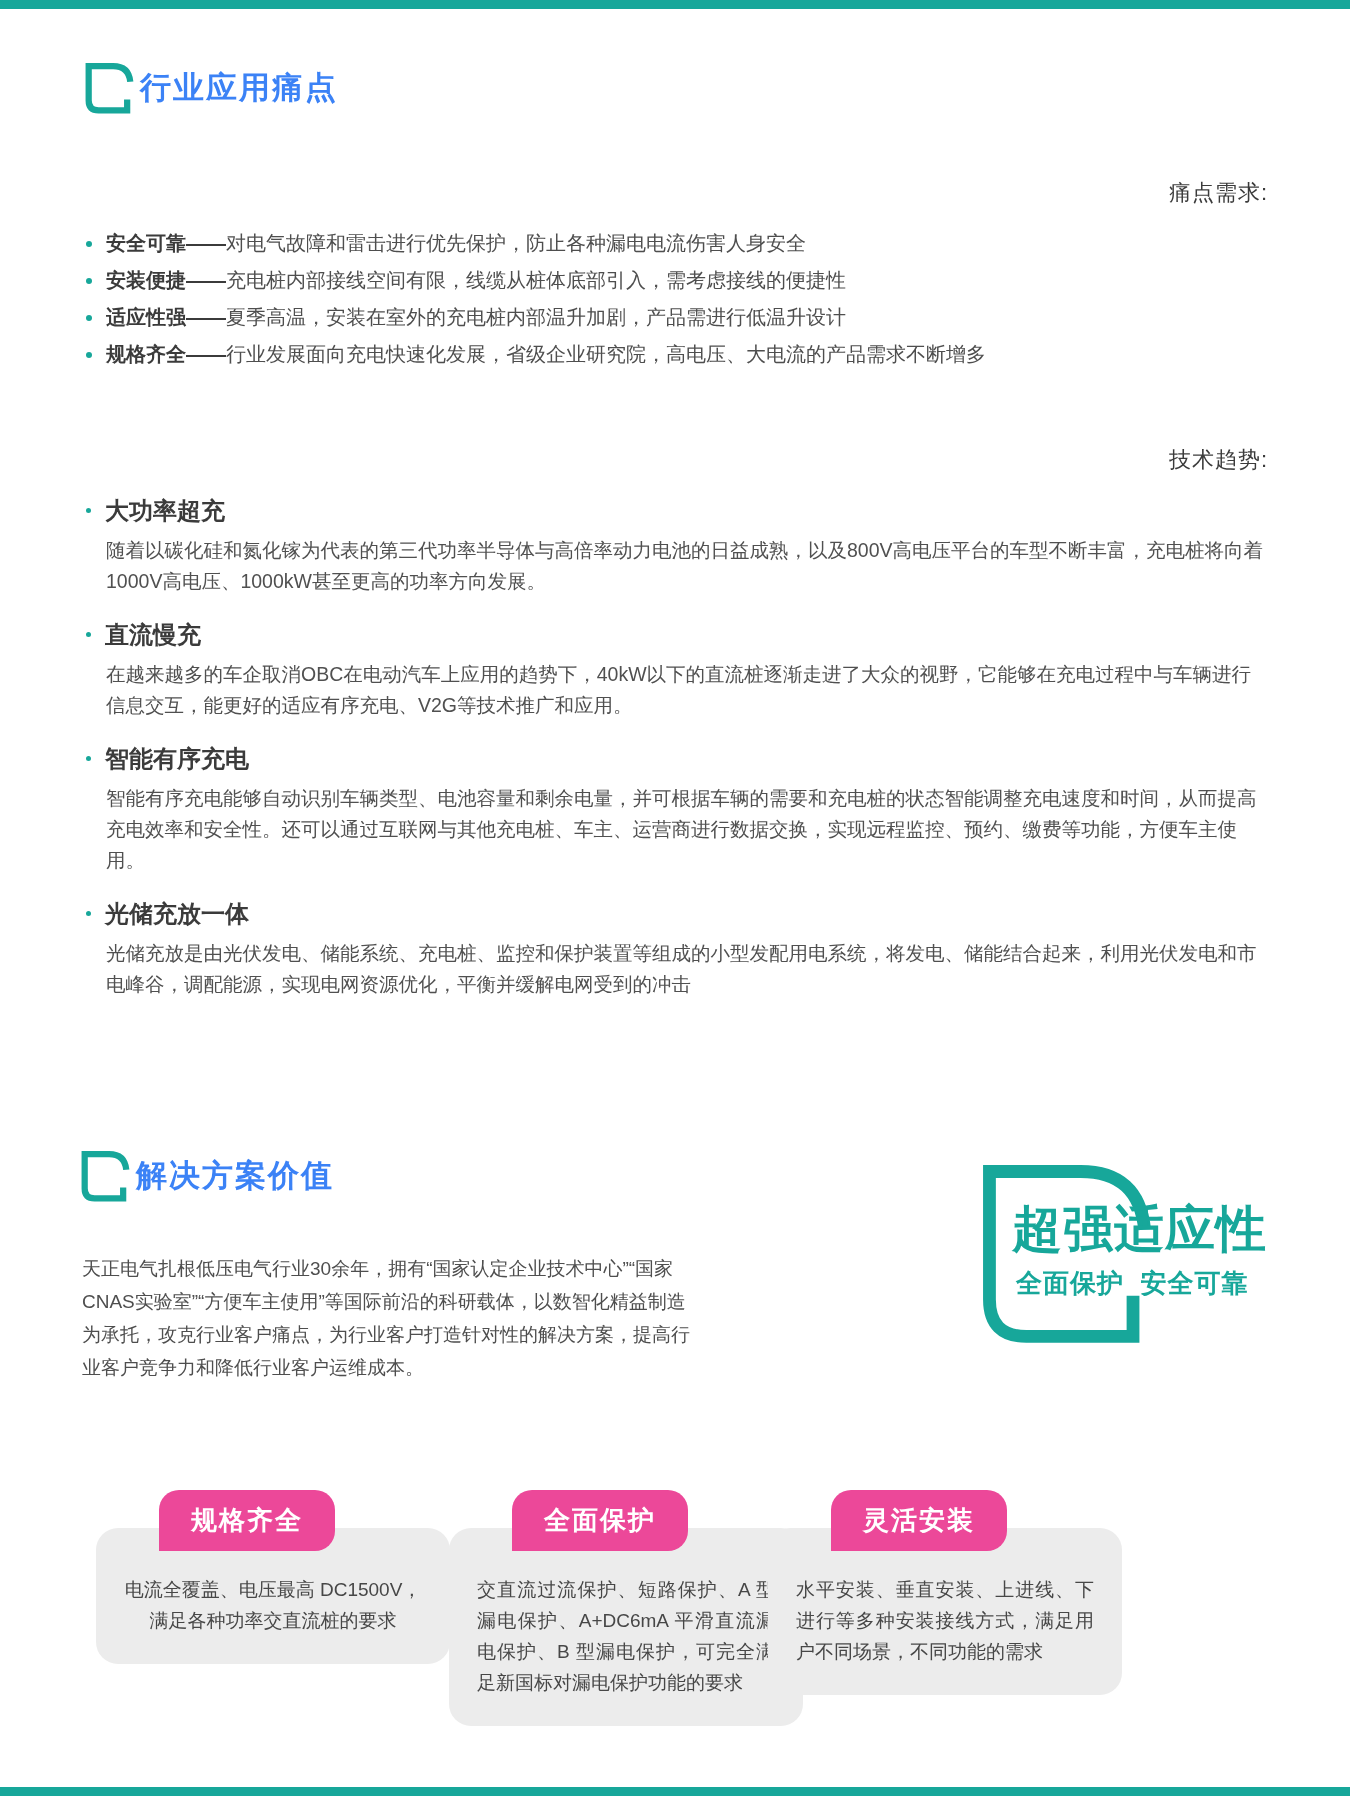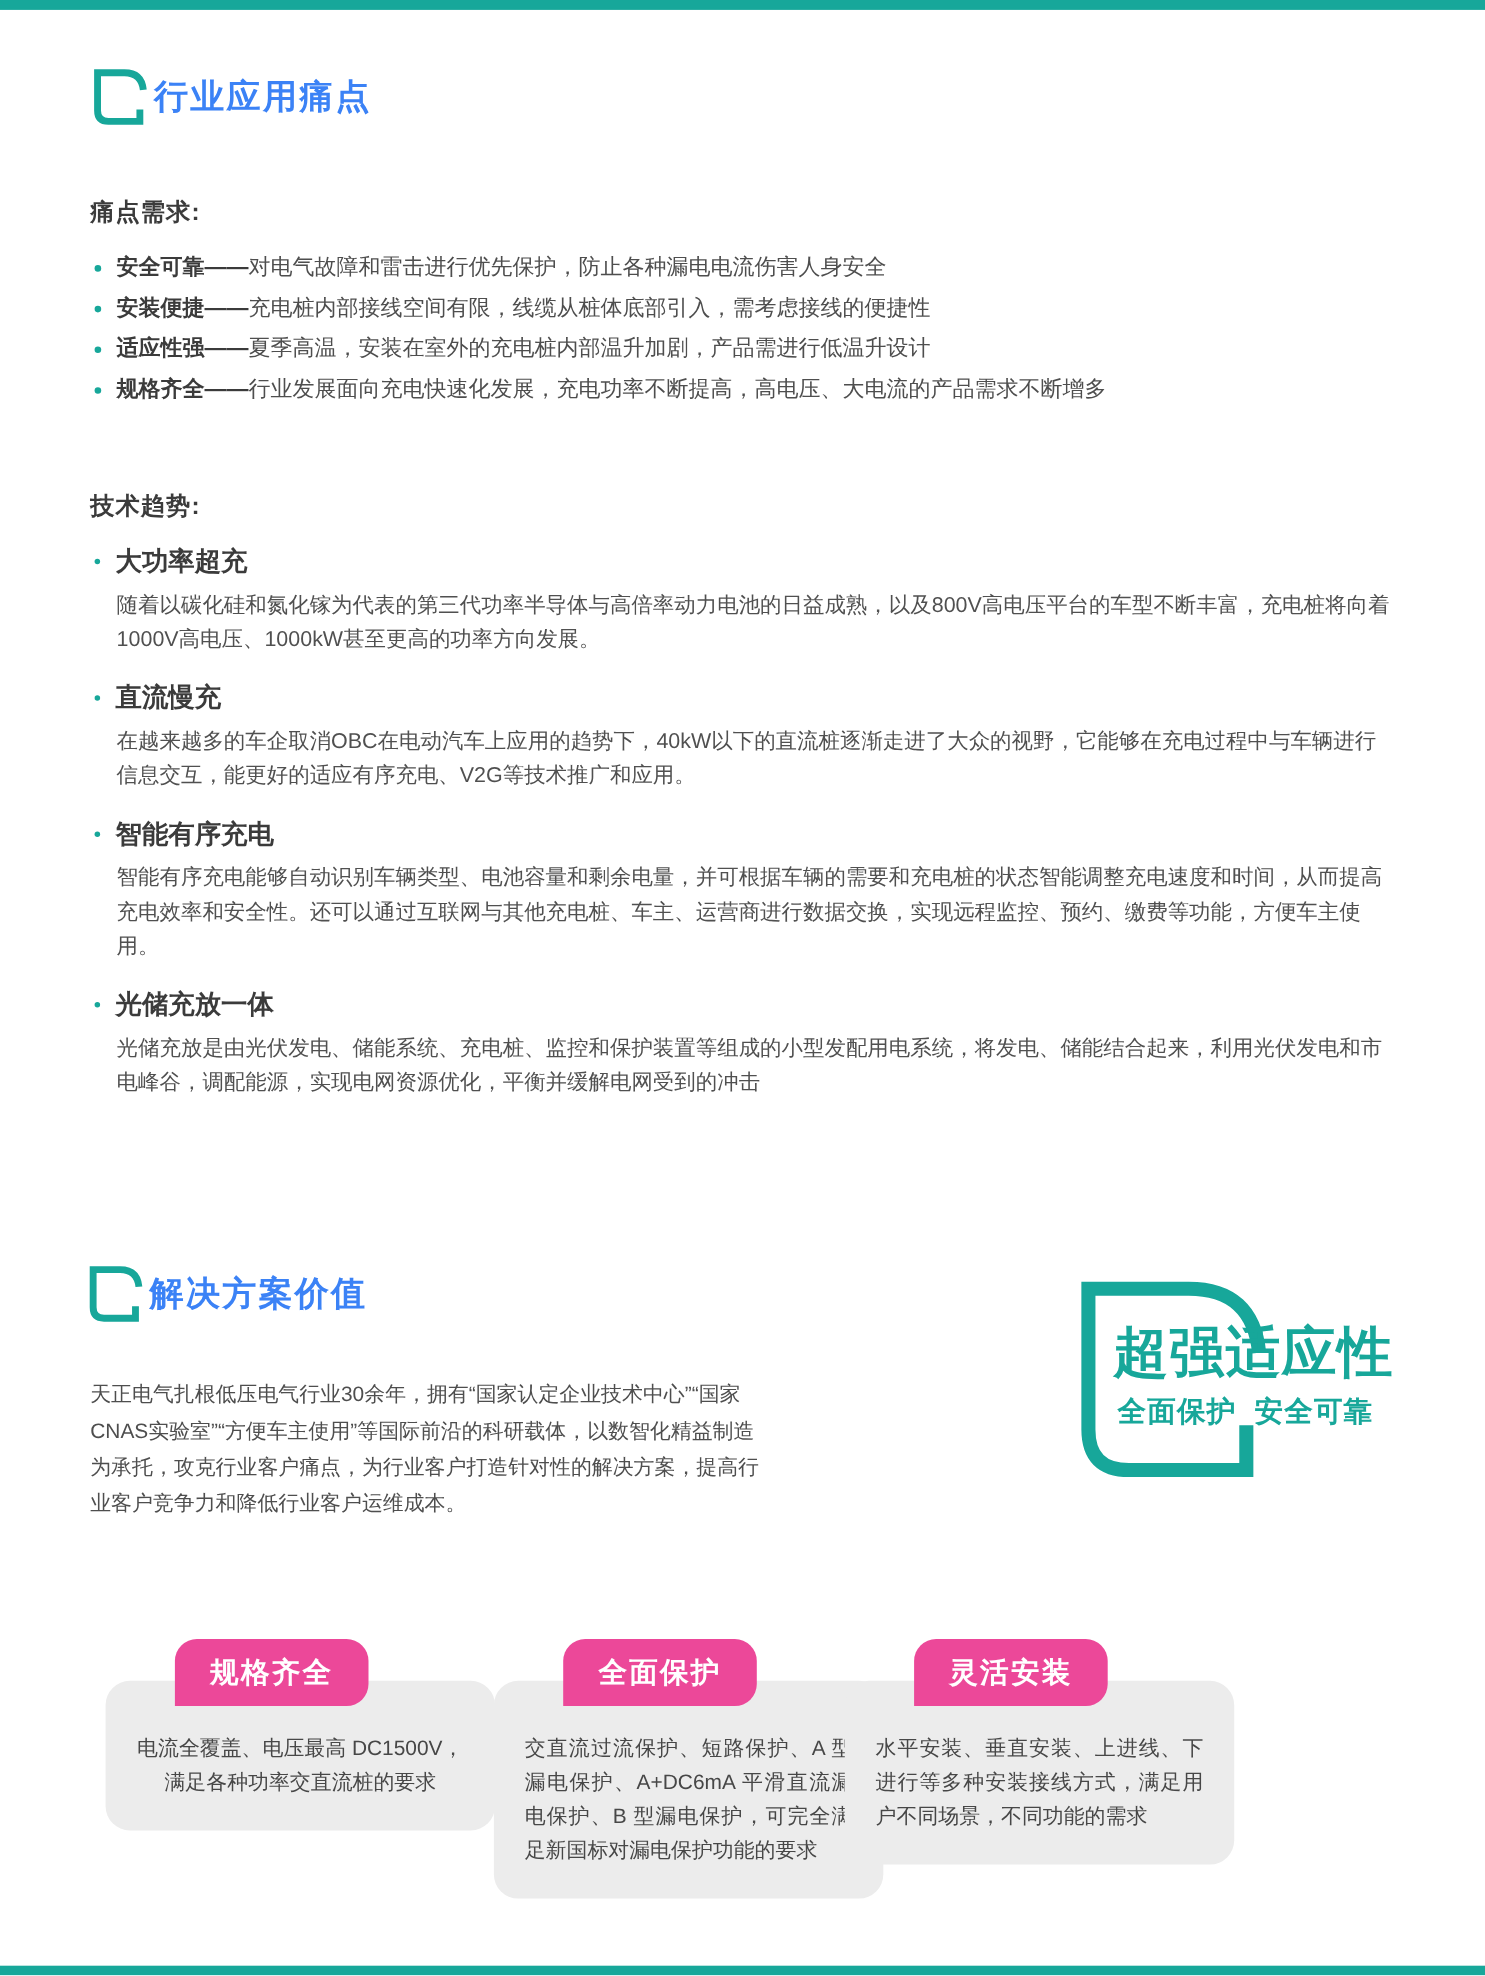--- a/index.html
+++ b/index.html
@@ -26,21 +26,21 @@
     font-weight: bold;
     color: #3b82f6;
     letter-spacing: 2px;
     white-space: nowrap;
   }
   #sec1-header { left: 84px; top: 56px; }
   #sec2-header { left: 80px; top: 1144px; }
 
   
   .needs-block { position: absolute; left: 82px; top: 178px; width: 1186px; }
-  .block-heading { font-size: 22px; font-weight: bold; color: #3b3b3b; letter-spacing: 1px; }
+  .block-heading { font-size: 22px; font-weight: normal; color: #3b3b3b; letter-spacing: 1px; text-align: right; }
   .needs-list { list-style: none; margin-top: 24px; }
   .needs-list li { display: flex; align-items: flex-start; margin-bottom: 14px; font-size: 20px; line-height: 23px; }
   .dot {
     width: 6px; height: 6px; border-radius: 50%;
     background: #17a79a; margin: 9px 14px 0 4px; flex: 0 0 auto;
   }
   .needs-list b { color: #3b3b3b; white-space: nowrap; }
   .needs-list .need-text { color: #4e4e4e; }
 
   
@@ -123,21 +123,21 @@
       <li>
         <span class="dot"></span>
         <span><b>安装便捷——</b><span class="need-text">充电桩内部接线空间有限，线缆从桩体底部引入，需考虑接线的便捷性</span></span>
       </li>
       <li>
         <span class="dot"></span>
         <span><b>适应性强——</b><span class="need-text">夏季高温，安装在室外的充电桩内部温升加剧，产品需进行低温升设计</span></span>
       </li>
       <li>
         <span class="dot"></span>
-        <span><b>规格齐全——</b><span class="need-text">行业发展面向充电快速化发展，充电功率不断提高，高电压、大电流的产品需求不断增多</span></span>
+        <span><b>规格齐全——</b><span class="need-text">行业发展面向充电快速化发展，省级企业研究院，高电压、大电流的产品需求不断增多</span></span>
       </li>
     </ul>
   </div>
 
   <div class="trends-block">
     <div class="block-heading">技术趋势:</div>
 
     <div class="trend">
       <div class="trend-head">
         <span class="dot"></span>

